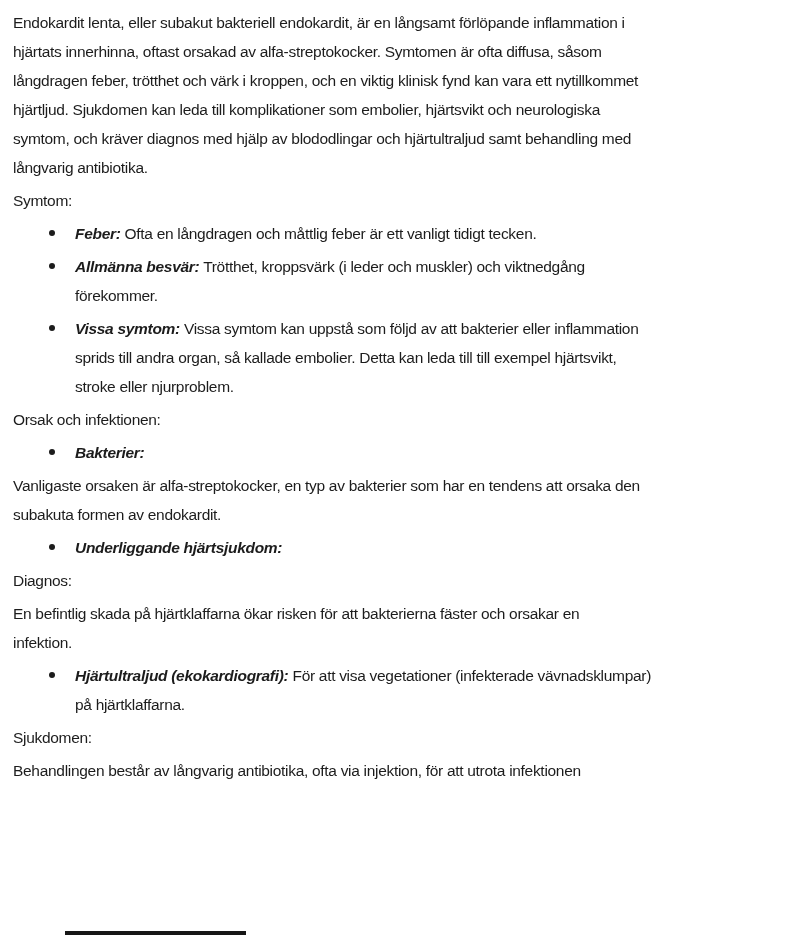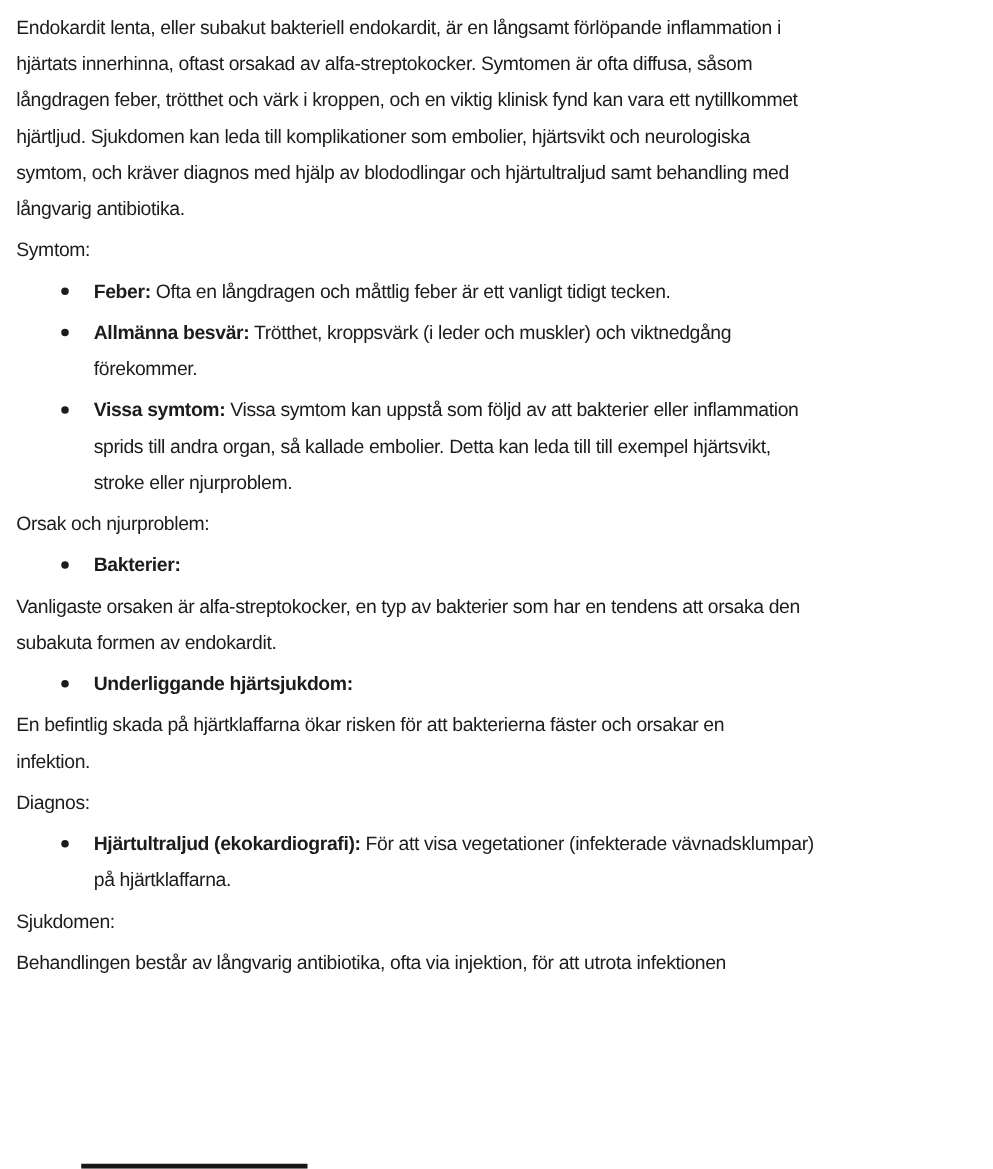--- a/index.html
+++ b/index.html
@@ -39,20 +39,21 @@
     width: 6px;
     height: 6px;
     border-radius: 50%;
     background: #1c1c1c;
   }
   .bullet-text {
     white-space: pre-wrap;
   }
   .bold {
     font-weight: bold;
+    font-style: italic;
   }
   .cutoff-bar {
     position: absolute;
     left: 65px;
     bottom: 0;
     width: 181px;
     height: 4px;
     background: #161616;
   }
 </style>
@@ -66,27 +67,27 @@
 hjärtljud. Sjukdomen kan leda till komplikationer som embolier, hjärtsvikt och neurologiska
 symtom, och kräver diagnos med hjälp av blododlingar och hjärtultraljud samt behandling med
 långvarig antibiotika.</p>
     <p class="para">Symtom:</p>
     <div class="bullet-item"><span class="bullet-dot"></span><span class="bullet-text"><span class="bold">Feber:</span><span> Ofta en långdragen och måttlig feber är ett vanligt tidigt tecken.</span></span></div>
     <div class="bullet-item"><span class="bullet-dot"></span><span class="bullet-text"><span class="bold">Allmänna besvär:</span><span> Trötthet, kroppsvärk (i leder och muskler) och viktnedgång
 förekommer.</span></span></div>
     <div class="bullet-item"><span class="bullet-dot"></span><span class="bullet-text"><span class="bold">Vissa symtom:</span><span> Vissa symtom kan uppstå som följd av att bakterier eller inflammation
 sprids till andra organ, så kallade embolier. Detta kan leda till till exempel hjärtsvikt,
 stroke eller njurproblem.</span></span></div>
-    <p class="para">Orsak och njurproblem:</p>
+    <p class="para">Orsak och infektionen:</p>
     <div class="bullet-item"><span class="bullet-dot"></span><span class="bullet-text"><span class="bold">Bakterier:</span><span></span></span></div>
     <p class="para">Vanligaste orsaken är alfa-streptokocker, en typ av bakterier som har en tendens att orsaka den
 subakuta formen av endokardit.</p>
     <div class="bullet-item"><span class="bullet-dot"></span><span class="bullet-text"><span class="bold">Underliggande hjärtsjukdom:</span><span></span></span></div>
+    <p class="para">Diagnos:</p>
     <p class="para">En befintlig skada på hjärtklaffarna ökar risken för att bakterierna fäster och orsakar en
 infektion.</p>
-    <p class="para">Diagnos:</p>
     <div class="bullet-item"><span class="bullet-dot"></span><span class="bullet-text"><span class="bold">Hjärtultraljud (ekokardiografi):</span><span> För att visa vegetationer (infekterade vävnadsklumpar)
 på hjärtklaffarna.</span></span></div>
     <p class="para">Sjukdomen:</p>
     <p class="para">Behandlingen består av långvarig antibiotika, ofta via injektion, för att utrota infektionen</p>
   </div>
 
 <div class="cutoff-bar"></div>
 
 </body></html>

